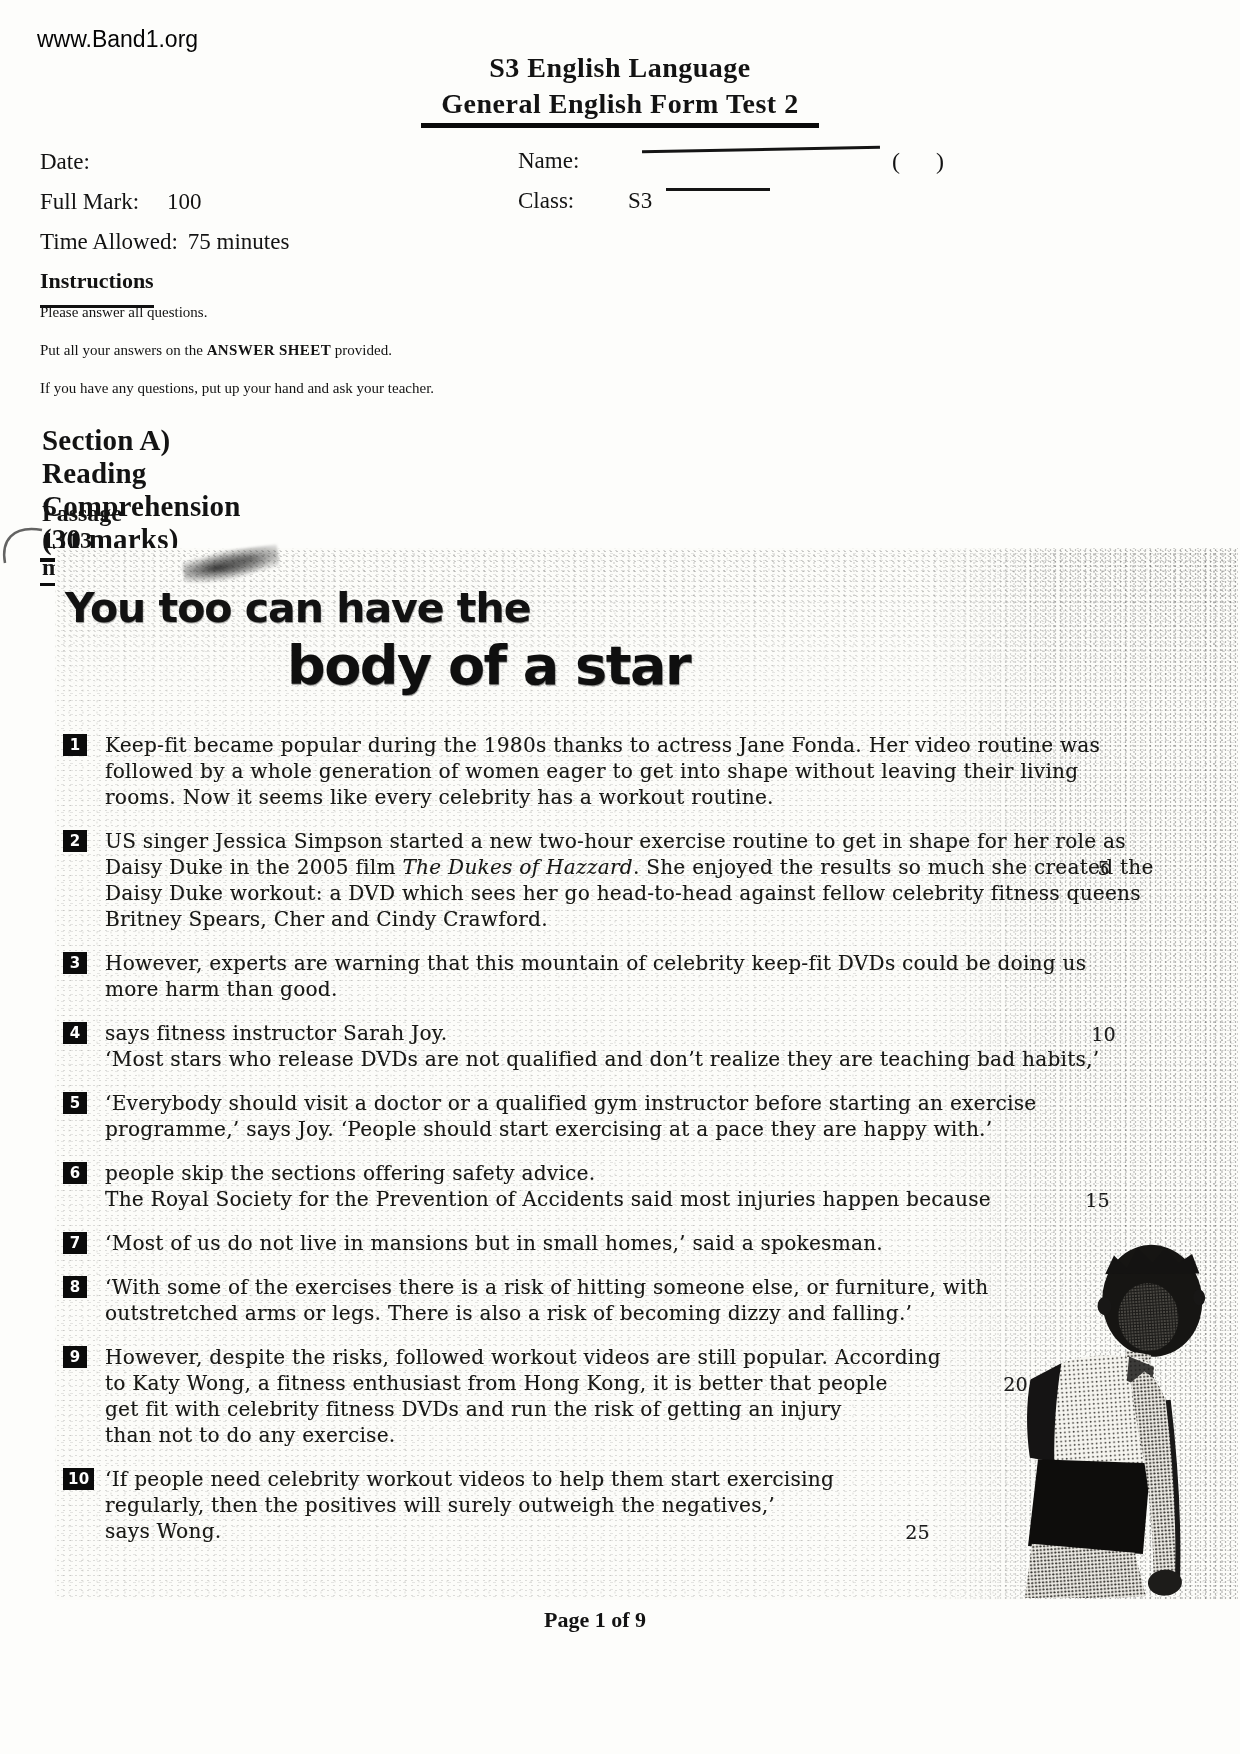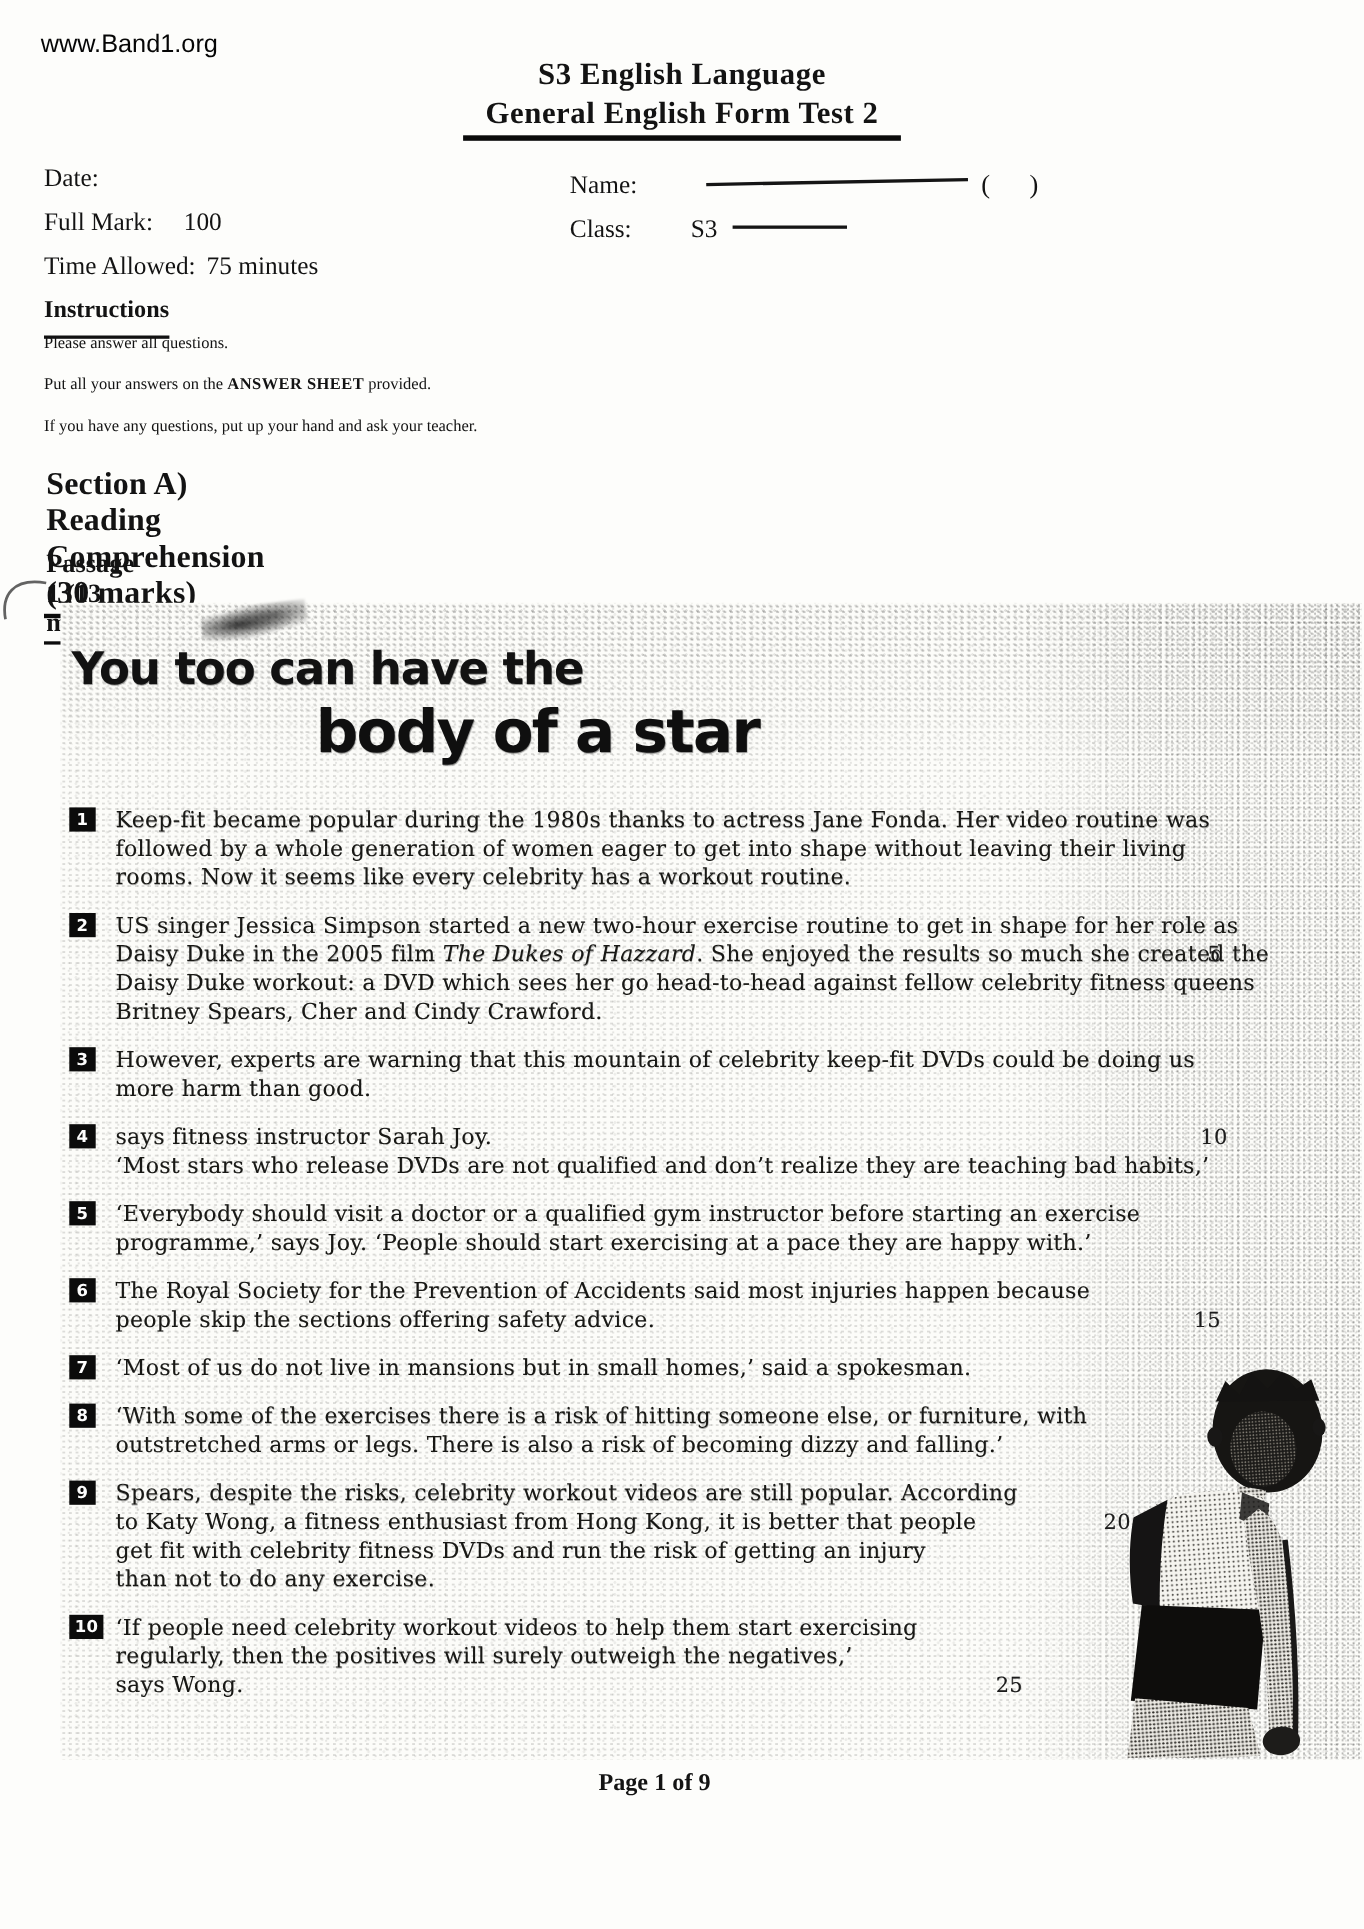--- a/index.html
+++ b/index.html
@@ -13,21 +13,21 @@
   
   .watermark{top:26px;left:37px;font-family:"Liberation Sans",sans-serif;font-size:23px;color:#050505;}
   .titles{top:52px;left:0;width:100%;text-align:center;}
   .title1{font-size:28px;font-weight:bold;letter-spacing:.5px;}
   .title2{display:inline-block;font-size:28px;font-weight:bold;letter-spacing:.5px;
           border-bottom:5px solid #0a0a0a;padding:2px 20px 3px 20px;margin-top:2px;}
   .info-left{top:142px;left:40px;font-size:23px;line-height:40px;}
   .info-left .gap{display:inline-block;width:28px;}
   .info-left .gap2{display:inline-block;width:10px;}
   .info-right{top:148px;left:518px;font-size:23px;}
-  .name-row,.class-row{display:flex;align-items:center;height:40px;}
+  .name-row,.class-row{display:flex;align-items:flex-start;height:40px;}
   .name-label{width:122px;}
   .class-label{width:110px;}
   .name-line{width:238px;height:0;border-bottom:3px solid #151515;margin:0 0 5px 2px;transform:rotate(-1.1deg);}
   .class-line{width:104px;height:0;border-bottom:3px solid #151515;margin:0 0 3px 14px;}
   .paren{margin-left:12px;white-space:pre;font-size:24px;}
   .class-value{margin-left:0;}
   .instr-head{top:268px;left:40px;font-size:22px;font-weight:bold;border-bottom:3px solid #111;padding-bottom:11px;}
   .instr-lines{top:304px;left:40px;font-size:15px;}
   .instr-line{height:38px;}
   .instr-line b{letter-spacing:.4px;}
@@ -167,36 +167,36 @@
         <div class="pline"><span>‘Most stars who release DVDs are not qualified and don’t realize they are teaching bad habits,’</span></div>
         <span class="lineno ln-p4" style="top: 1px;">10</span>
       </div>
       <div class="para">
         <span class="pbadge">5</span>
         <div class="pline"><span>‘Everybody should visit a doctor or a qualified gym instructor before starting an exercise</span></div>
         <div class="pline"><span>programme,’ says Joy. ‘People should start exercising at a pace they are happy with.’</span></div>
       </div>
       <div class="para">
         <span class="pbadge">6</span>
+        <div class="pline"><span>people skip the sections offering safety advice.</span></div>
         <div class="pline"><span>The Royal Society for the Prevention of Accidents said most injuries happen because</span></div>
-        <div class="pline"><span>people skip the sections offering safety advice.</span></div>
         <span class="lineno ln-p6" style="top: 27px;">15</span>
       </div>
       <div class="para">
         <span class="pbadge">7</span>
         <div class="pline"><span>‘Most of us do not live in mansions but in small homes,’ said a spokesman.</span></div>
       </div>
       <div class="para">
         <span class="pbadge">8</span>
         <div class="pline"><span>‘With some of the exercises there is a risk of hitting someone else, or furniture, with</span></div>
         <div class="pline"><span>outstretched arms or legs. There is also a risk of becoming dizzy and falling.’</span></div>
       </div>
       <div class="para">
         <span class="pbadge">9</span>
-        <div class="pline"><span>Spears, despite the risks, celebrity workout videos are still popular. According</span></div>
+        <div class="pline"><span>However, despite the risks, followed workout videos are still popular. According</span></div>
         <div class="pline"><span>to Katy Wong, a fitness enthusiast from Hong Kong, it is better that people</span></div>
         <div class="pline"><span>get fit with celebrity fitness DVDs and run the risk of getting an injury</span></div>
         <div class="pline"><span>than not to do any exercise.</span></div>
         <span class="lineno ln-p9" style="top: 27px;">20</span>
       </div>
       <div class="para">
         <span class="pbadge">10</span>
         <div class="pline"><span>‘If people need celebrity workout videos to help them start exercising</span></div>
         <div class="pline"><span>regularly, then the positives will surely outweigh the negatives,’</span></div>
         <div class="pline"><span>says Wong.</span></div>

